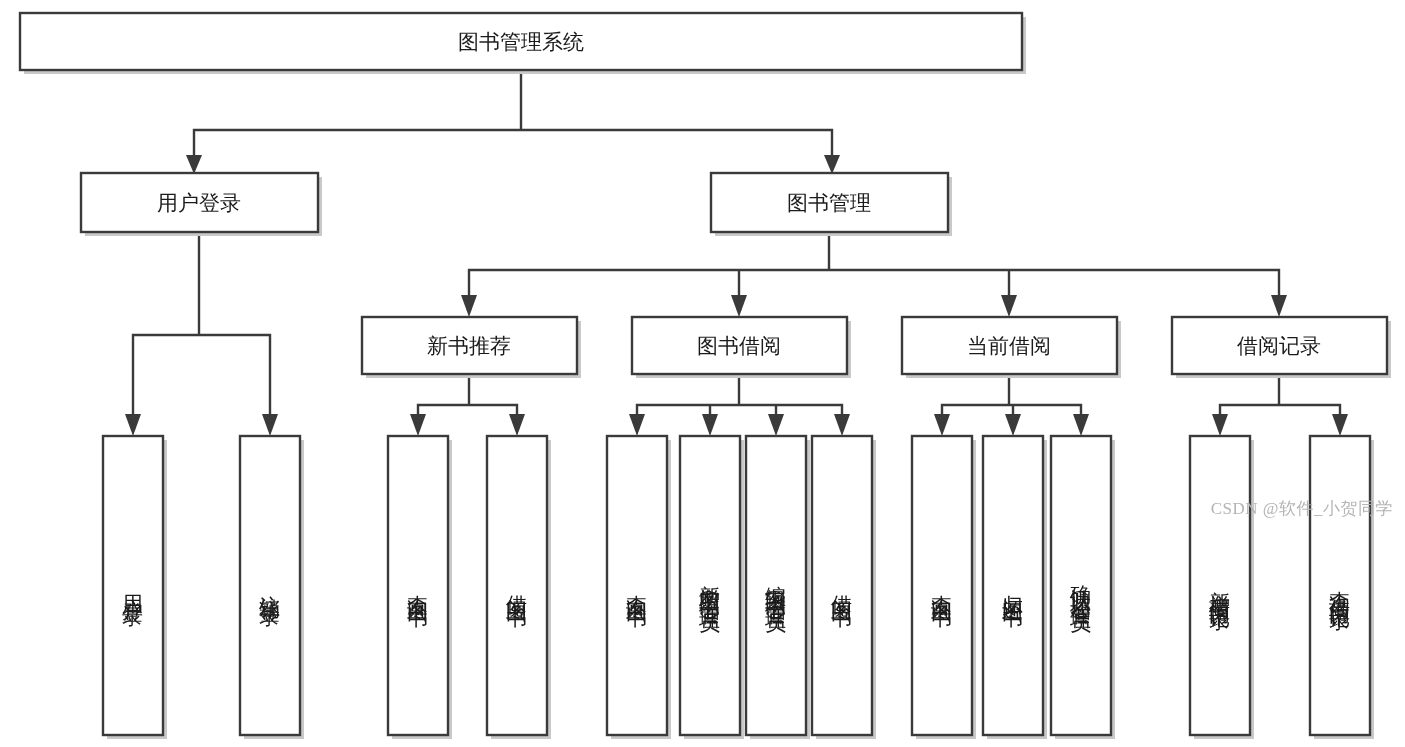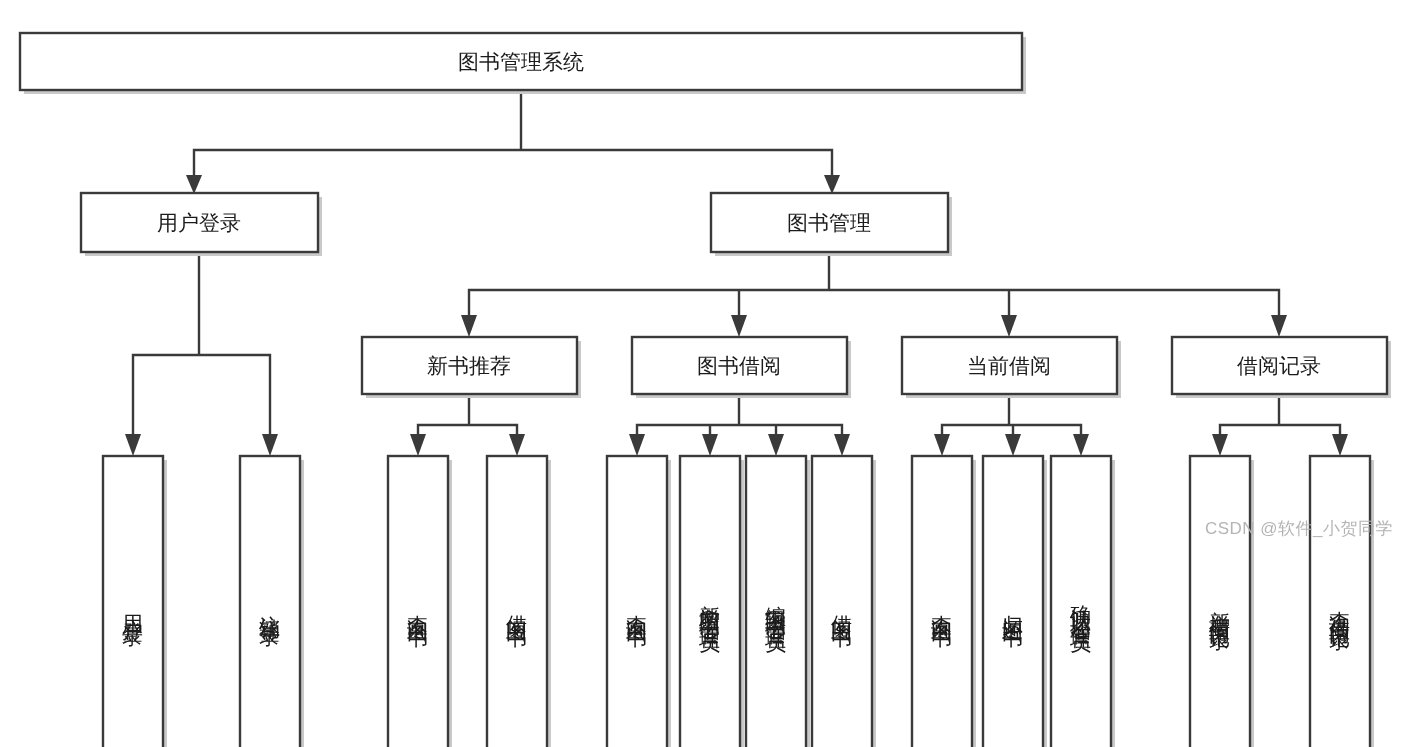--- a/index.html
+++ b/index.html
@@ -11,21 +11,20 @@
     width: 1405px;
     height: 747px;
     font-family: "Liberation Sans", "DejaVu Sans", sans-serif;
     overflow: hidden;
     position: relative;
   }
   #diagram-root {
     position: relative;
     width: 1405px;
     height: 526px;
-    margin-top: 20px;
   }
   svg.diagram-canvas {
     position: absolute;
     top: 0;
     left: 0;
     width: 1405px;
     height: 747px;
   }
   .node-box {
     fill: #ffffff;
@@ -66,21 +65,21 @@
     display: flex;
     align-items: center;
     justify-content: center;
     white-space: nowrap;
     pointer-events: none;
   }
   .watermark {
     position: absolute;
     right: 12px;
     bottom: 6px;
-    font-family: Liberation Sans, sans-serif;
+    font-family: Liberation Serif, serif;
     font-size: 17px;
     color: #b4b4b4;
     letter-spacing: 0.5px;
     white-space: nowrap;
   }
 </style>
 </head>
 <body>
 
 <div id="diagram-root">

